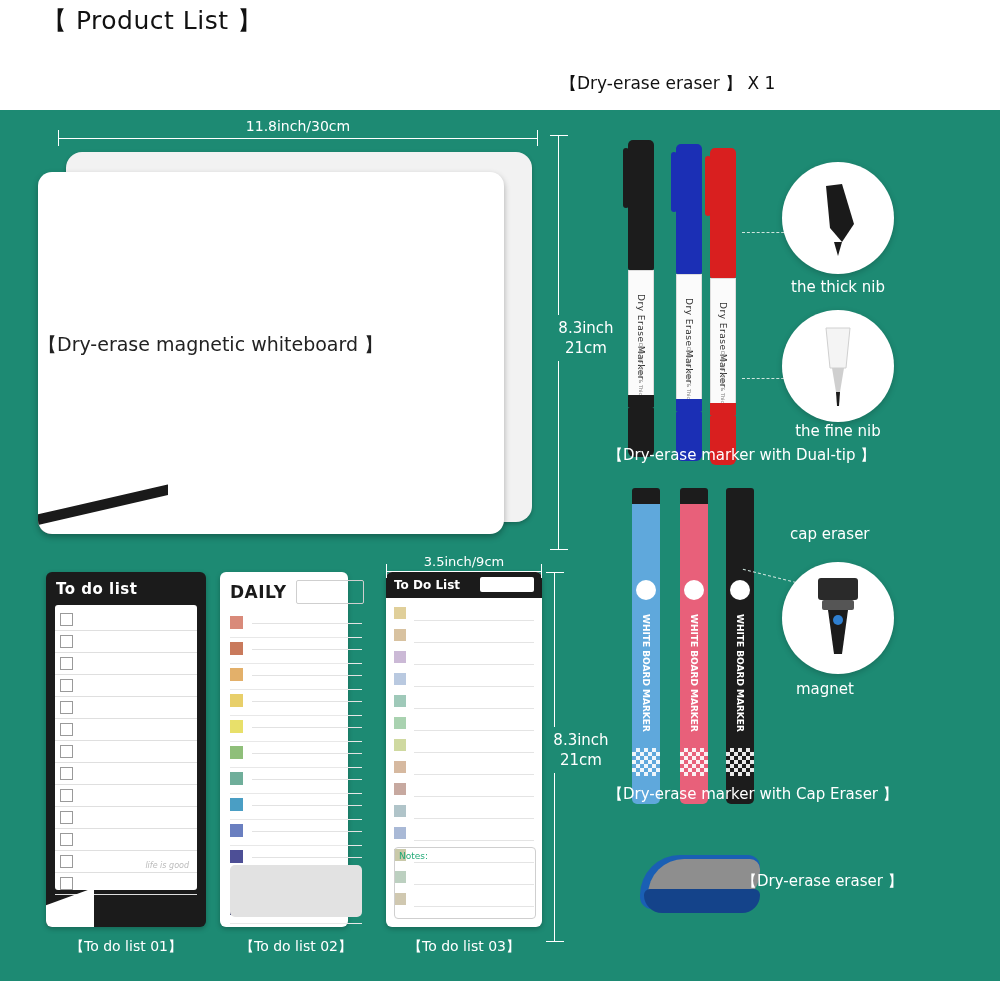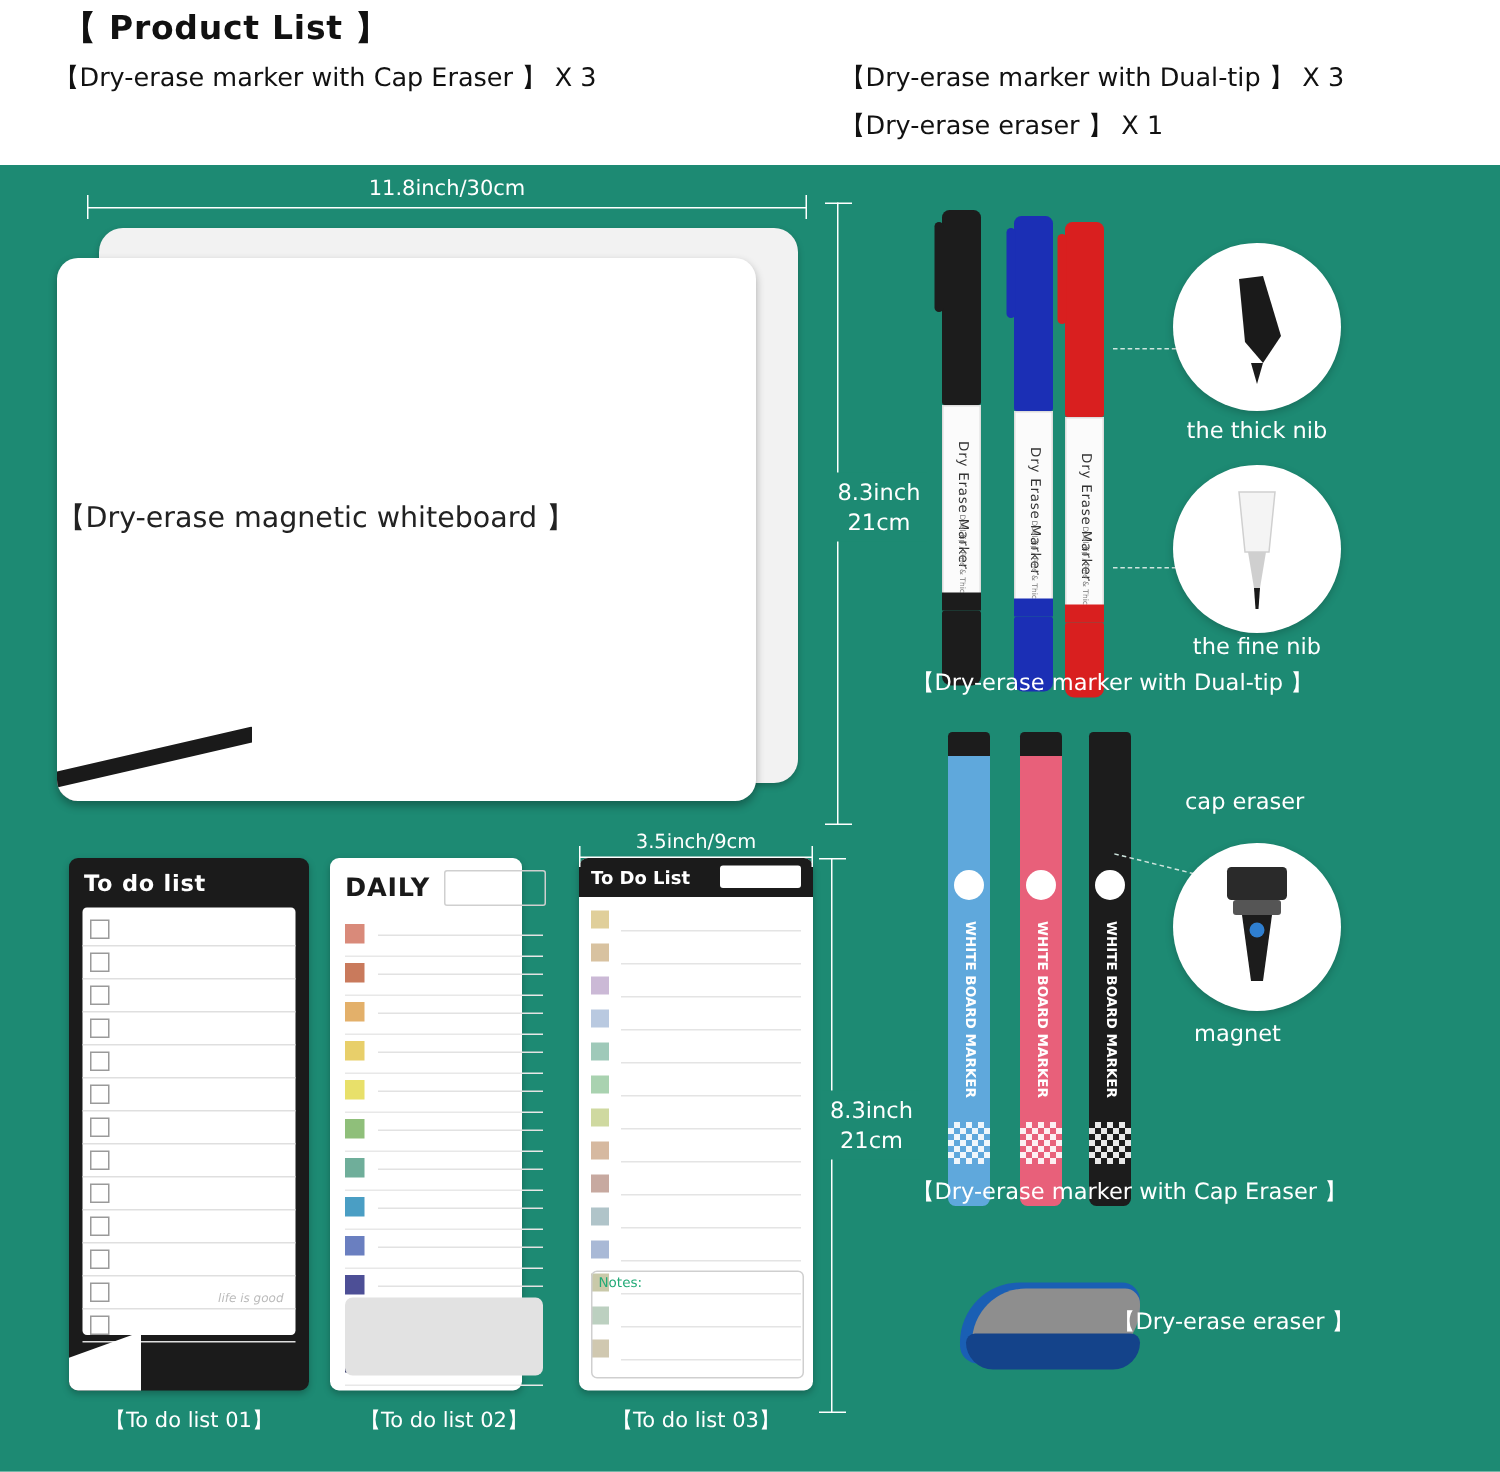--- a/index.html
+++ b/index.html
@@ -9,21 +9,21 @@
     background:#ffffff;
     overflow:hidden;
     position:relative;
   }
   .header {
     position:absolute; left:0; top:0; width:1000px; height:110px;
     background:#ffffff;
   }
   .hdr-title {
     position:absolute; left:42px; top:4px;
-    font-size:22px; font-weight:bold; color:#111; letter-spacing:0.5px;
+    font-size:25px; font-weight:normal; color:#111; letter-spacing:0.5px;
   }
   .hdr-line {
     position:absolute; font-size:17px; color:#111; white-space:nowrap;
   }
   .h-l1 { left:36px; top:40px; }
   .h-l2 { left:36px; top:72px; }
   .h-r0 { left:560px; top:6px; }
   .h-r1 { left:560px; top:40px; }
   .h-r2 { left:560px; top:72px; }
 
@@ -198,22 +198,20 @@
     border-radius:10px 10px 30px 30px;
   }
 
   .rlabel { position:absolute; color:#fff; font-size:15px; }
 </style>
 </head>
 <body>
 
 <div class="header">
   <div class="hdr-title">【 Product List 】</div>
-  <div class="hdr-line h-l1">【Dry-erase marker with Cap Eraser 】 X 3</div>
-  <div class="hdr-line h-r1">【Dry-erase marker with Dual-tip 】 X 3</div>
   <div class="hdr-line h-r2">【Dry-erase eraser 】 X 1</div>
 </div>
 
 <div class="stage">
 
   <div class="wb-dim-top">
     <span class="lbl">11.8inch/30cm</span>
     <div class="bar"></div>
     <div class="tick-l"></div>
     <div class="tick-r"></div>

